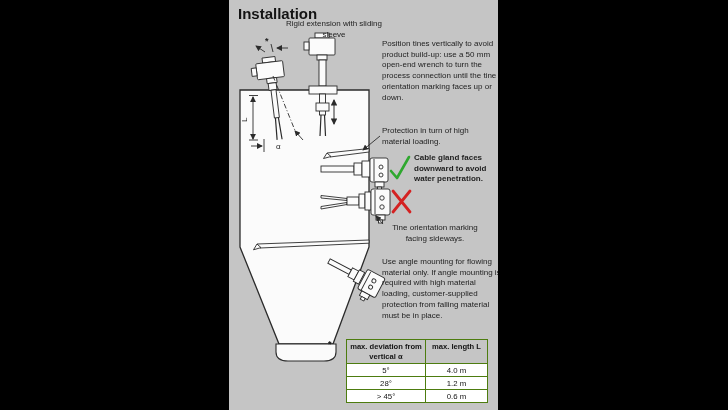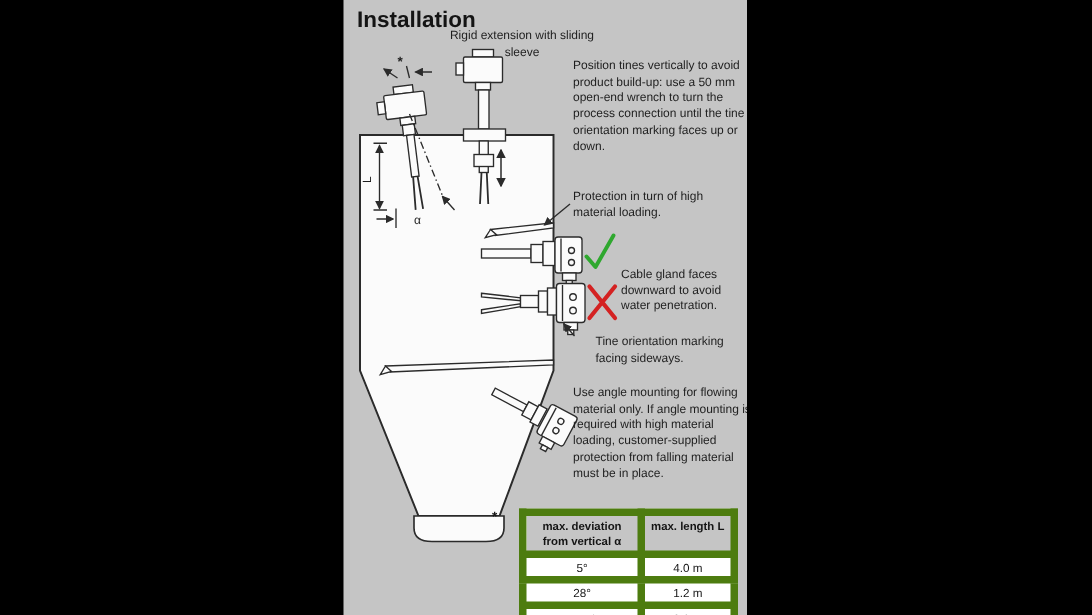--- a/index.html
+++ b/index.html
@@ -2,30 +2,30 @@
 <html><head>
 <meta charset="utf-8">
 <style>
   html,body{margin:0;padding:0;background:#000;}
   #stage{position:relative;width:728px;height:410px;background:#000;overflow:hidden;
          font-family:"Liberation Sans",sans-serif;}
   #page{position:absolute;left:229px;top:0;width:269px;height:410px;background:#c5c5c5;overflow:hidden;}
   #diagram{position:absolute;left:0;top:0;width:269px;height:410px;}
   .title{position:absolute;left:9px;top:5px;font-size:15px;font-weight:bold;color:#141414;}
   .lbl,.ann{color:#1e1e1e;font-size:8px;line-height:10.7px;}
-  .rigid{position:absolute;left:69px;top:19px;width:100px;text-align:center;}
+  .rigid{position:absolute;left:55px;top:19px;width:100px;text-align:center;}
   .a1{position:absolute;left:153px;top:39px;width:116px;}
   .a2{position:absolute;left:153px;top:126px;width:106px;}
-  .a3{position:absolute;left:185px;top:178px;width:82px;}
-  .a4{position:absolute;left:168px;top:223px;width:108px;}
+  .a3{position:absolute;left:185px;top:153px;width:82px;font-weight:bold;}
+  .a4{position:absolute;left:152px;top:223px;width:108px;text-align:center;}
   .a5{position:absolute;left:153px;top:257px;width:119px;}
   .note-star{position:absolute;left:99px;top:339px;font-size:9px;font-weight:bold;color:#141414;}
   table.dev{position:absolute;left:117px;top:339px;width:141px;border-collapse:collapse;
             table-layout:fixed;background:#fff;border:1.6px solid #141414;}
-  table.dev th,table.dev td{border:5px solid #4d7c0f;color:#141414;overflow:hidden;}
+  table.dev th,table.dev td{border:1px solid #4d7c0f;color:#141414;overflow:hidden;}
   table.dev th{background:#c5c5c5;font-size:7.6px;line-height:9.6px;font-weight:bold;
                vertical-align:top;padding:2px 3px 2px 3px;text-align:center;height:19px;}
   table.dev td{background:#fff;font-size:7.8px;text-align:center;height:12px;padding:0;}
   .dlab{font-size:8px;fill:#1e1e1e;font-family:"Liberation Sans",sans-serif;}
   .dlab-b{font-size:9px;font-weight:bold;fill:#1e1e1e;font-family:"Liberation Sans",sans-serif;}
 </style>
 </head>
 <body>
 
 <div id="stage">

